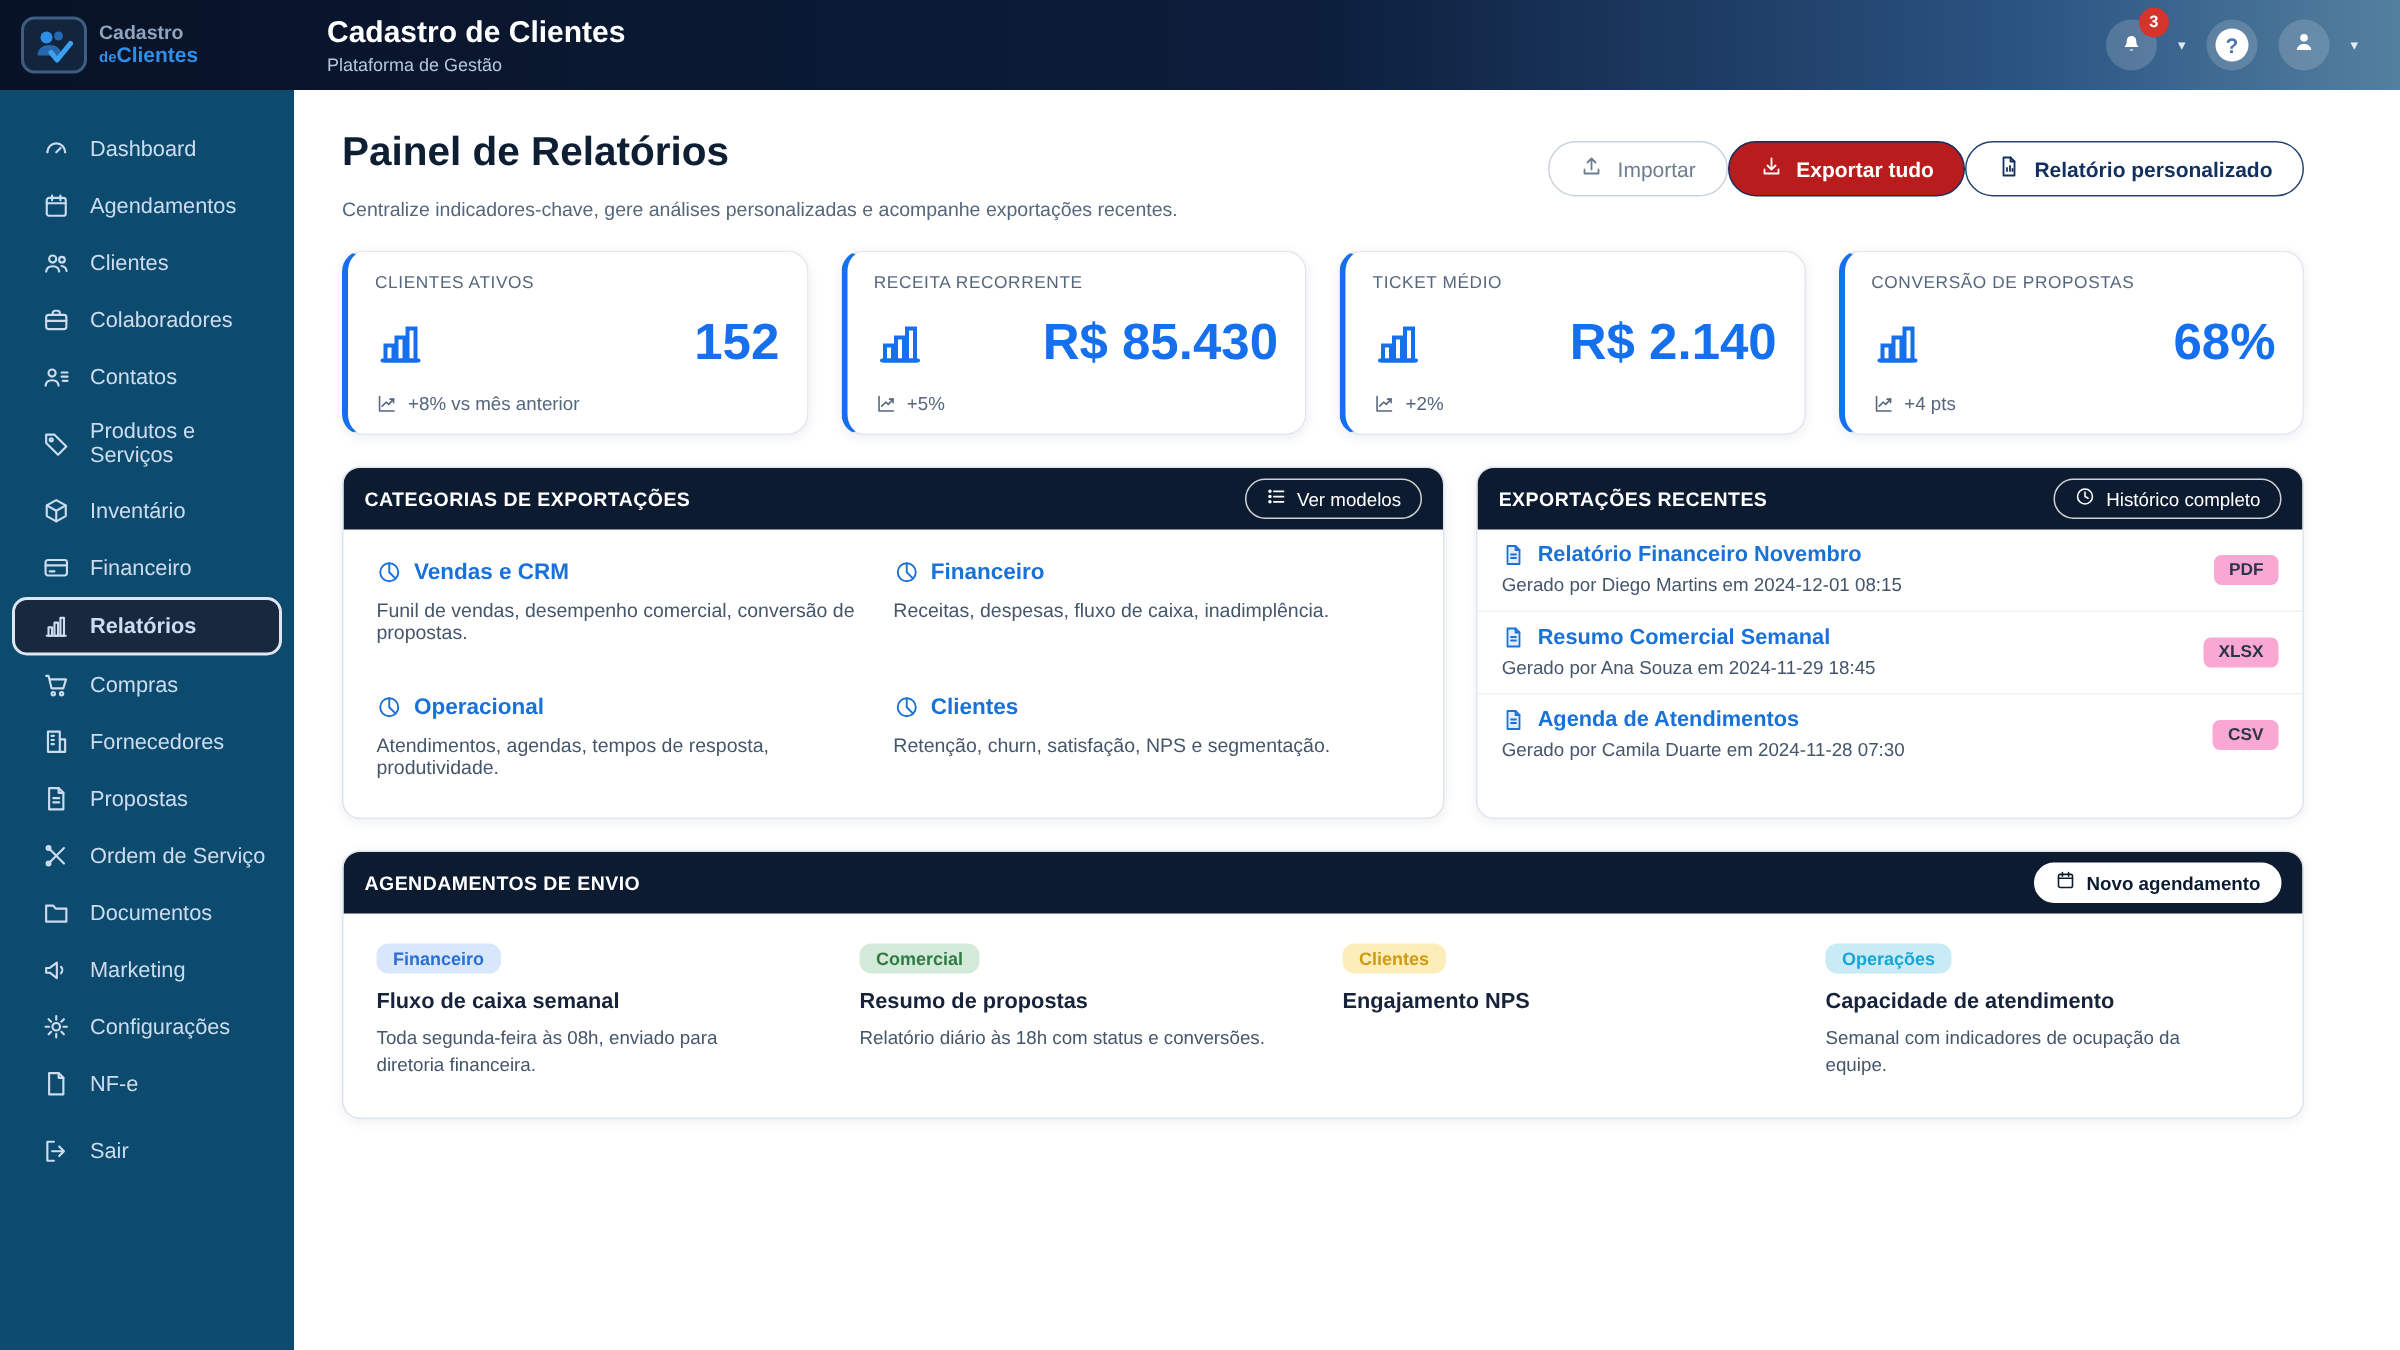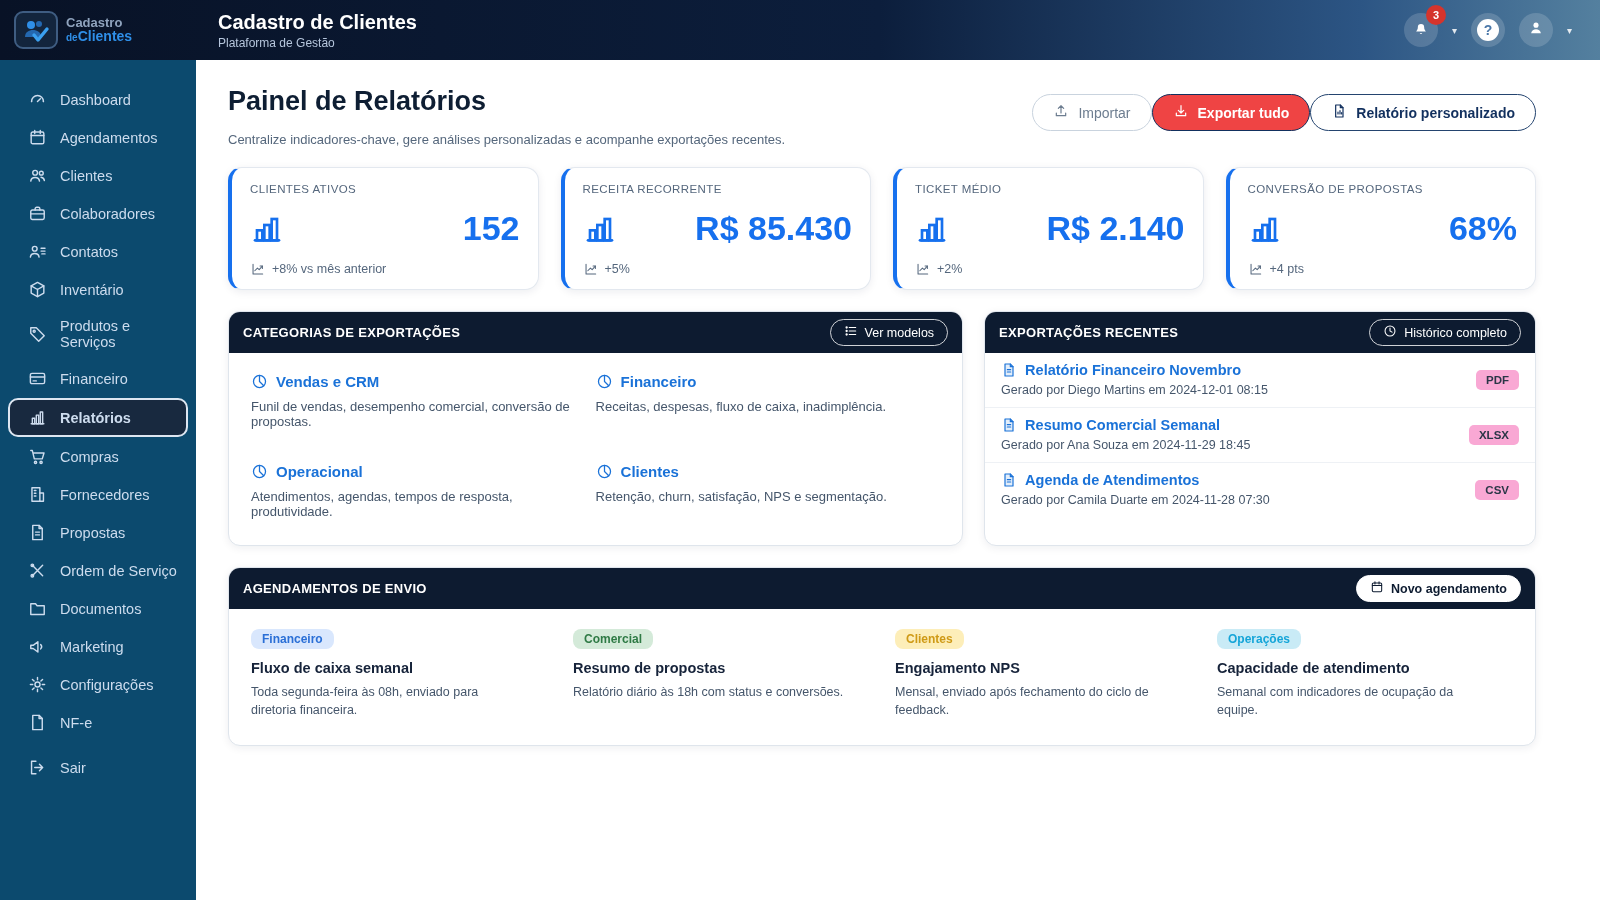--- a/index.html
+++ b/index.html
@@ -46,21 +46,21 @@
   .main { position:absolute; left:196px; top:60px; width:1404px; height:840px;
     background:#fff; padding:26px 64px 0 32px; }
   .page-head { display:flex; align-items:flex-start; }
   .page-title { font-size:27px; font-weight:bold; color:#0e1e33; }
   .page-subtitle { font-size:13px; color:#55677c; margin-top:15px; }
   .head-actions { margin-left:auto; display:flex; margin-top:8px; }
   .pill-btn { display:flex; align-items:center; gap:9px; height:37px; padding:0 20px;
     border-radius:19px; font-size:14px; cursor:pointer; background:#fff; white-space:nowrap; }
   .pill-btn svg { width:16px; height:16px; }
   .btn-import { border:1px solid #c9d3de; color:#6d7d90; }
-  .btn-export { border:1px solid #12305e; background:#ef4444; color:#fff; font-weight:bold; }
+  .btn-export { border:1px solid #12305e; background:#b91c1c; color:#fff; font-weight:bold; }
   .btn-custom { border:1px solid #24446f; color:#12305e; font-weight:bold; }
 
   
   .kpi-row { display:grid; grid-template-columns:repeat(4,1fr); gap:22px; margin-top:20px; }
   .kpi-card { background:#fff; border:1px solid #e3e8ef; border-left:4px solid #1670ee;
     border-radius:14px; padding:15px 18px 13px; box-shadow:0 2px 8px rgba(15,30,60,.08); }
   .kpi-label { font-size:11.5px; letter-spacing:.4px; color:#55677d; }
   .kpi-mid { display:flex; align-items:center; margin-top:14px; }
   .kpi-mid .icon { width:34px; height:32px; color:#1670ee; }
   .kpi-mid .icon svg { width:100%; height:100%; }
@@ -192,31 +192,31 @@
     </div>
   <div class="side-item">
       <span class="icon"><svg viewBox="0 0 24 24" fill="none" stroke="currentColor" stroke-width="1.8" stroke-linecap="round" stroke-linejoin="round">
           <circle cx="8.5" cy="8.5" r="3"></circle>
           <path d="M3 19c.4-3 2.7-4.5 5.5-4.5S13.6 16 14 19M16.5 8h5M16.5 11.5h5M17.5 15h4"></path>
         </svg></span>
       <span>Contatos</span>
     </div>
   <div class="side-item">
       <span class="icon"><svg viewBox="0 0 24 24" fill="none" stroke="currentColor" stroke-width="1.8" stroke-linecap="round" stroke-linejoin="round">
+          <path d="M3.5 10.5v-7h7l10 10-7 7-10-10z"></path>
+          <circle cx="7.8" cy="7.8" r="1.3"></circle>
+        </svg></span>
+      <span>Produtos e Serviços</span>
+    </div>
+  <div class="side-item">
+      <span class="icon"><svg viewBox="0 0 24 24" fill="none" stroke="currentColor" stroke-width="1.8" stroke-linecap="round" stroke-linejoin="round">
           <path d="M12 3l8 4.5v9L12 21l-8-4.5v-9L12 3z"></path>
           <path d="M4 7.5l8 4.5 8-4.5M12 12v9"></path>
         </svg></span>
       <span>Inventário</span>
-    </div>
-  <div class="side-item">
-      <span class="icon"><svg viewBox="0 0 24 24" fill="none" stroke="currentColor" stroke-width="1.8" stroke-linecap="round" stroke-linejoin="round">
-          <path d="M3.5 10.5v-7h7l10 10-7 7-10-10z"></path>
-          <circle cx="7.8" cy="7.8" r="1.3"></circle>
-        </svg></span>
-      <span>Produtos e Serviços</span>
     </div>
   <div class="side-item">
       <span class="icon"><svg viewBox="0 0 24 24" fill="none" stroke="currentColor" stroke-width="1.8" stroke-linecap="round" stroke-linejoin="round">
           <rect x="3" y="5.5" width="18" height="13" rx="2"></rect>
           <path d="M3 10h18M6.5 15h4"></path>
         </svg></span>
       <span>Financeiro</span>
     </div>
   <div class="side-item active">
       <span class="icon"><svg viewBox="0 0 24 24" fill="none" stroke="currentColor" stroke-width="1.8" stroke-linecap="round" stroke-linejoin="round">
@@ -540,21 +540,20 @@
         <div class="sched-desc">Toda segunda-feira às 08h, enviado para diretoria financeira.</div>
       </div>
       <div class="sched-item">
         <span class="tag tag-green">Comercial</span>
         <div class="sched-title">Resumo de propostas</div>
         <div class="sched-desc">Relatório diário às 18h com status e conversões.</div>
       </div>
       <div class="sched-item">
         <span class="tag tag-amber">Clientes</span>
         <div class="sched-title">Engajamento NPS</div>
-        <div class="sched-desc">Mensal, enviado após fechamento do ciclo de feedback.</div>
       </div>
       <div class="sched-item">
         <span class="tag tag-cyan">Operações</span>
         <div class="sched-title">Capacidade de atendimento</div>
         <div class="sched-desc">Semanal com indicadores de ocupação da equipe.</div>
       </div>
     </div>
   </section>
 
 </main>

